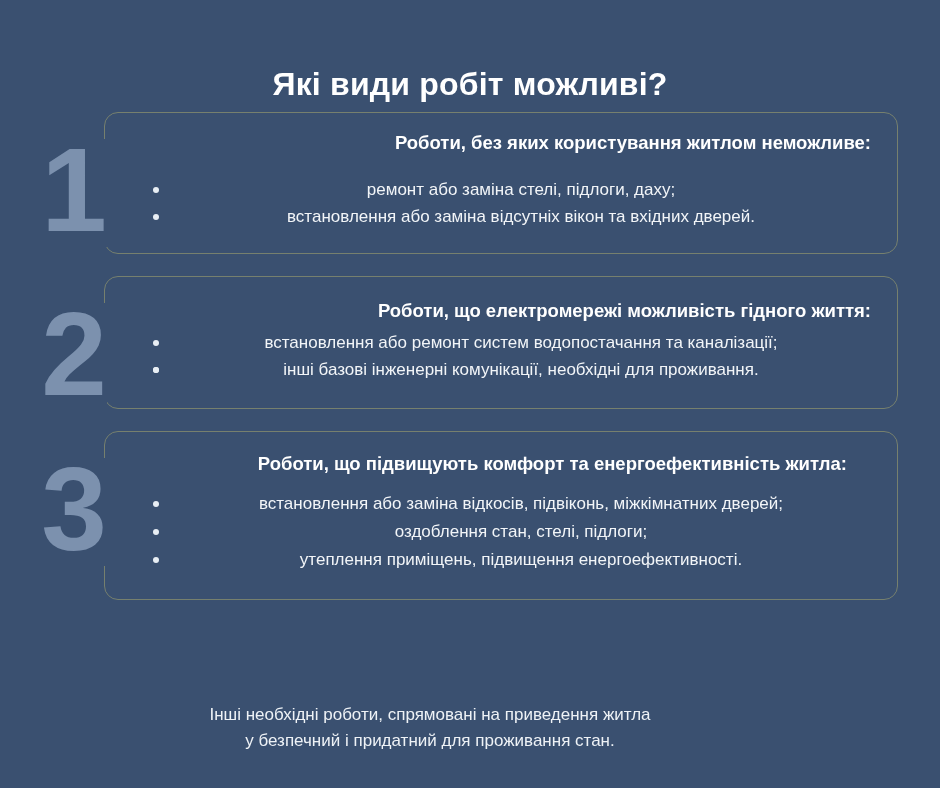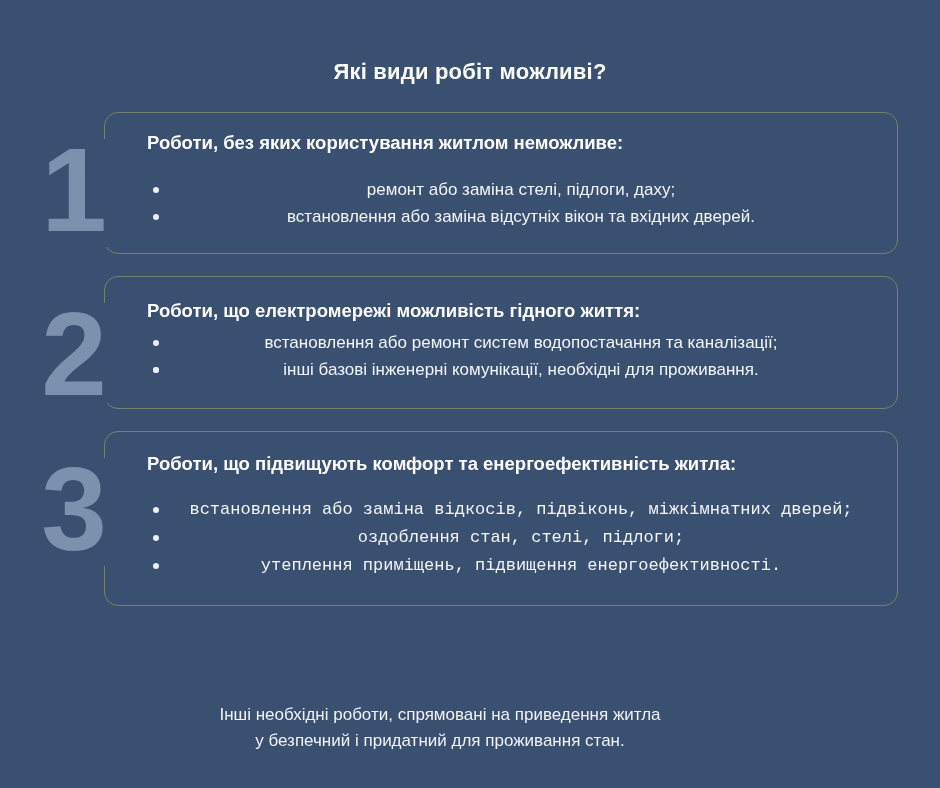--- a/index.html
+++ b/index.html
@@ -23,21 +23,21 @@
     box-sizing: border-box;
   }
 
   
   .page-title {
     position: absolute;
     top: 44px;
     left: 0;
     width: 940px;
     text-align: center;
-    font-size: 22px;
+    font-size: 32px;
     font-weight: bold;
     letter-spacing: 0.2px;
     color: #ffffff;
     line-height: 1.2;
   }
 
   
   .cards {
     position: absolute;
     top: 112px;
@@ -81,20 +81,21 @@
   }
 
   .card-heading {
     position: relative;
     z-index: 4;
     font-size: 18.5px;
     font-weight: bold;
     line-height: 1.34;
     color: #ffffff;
     margin: 0;
+    text-align: right;
   }
 
   .card-list {
     position: relative;
     z-index: 4;
     list-style: none;
     margin: 0;
     padding: 0;
     text-align: center;
   }
@@ -118,29 +119,29 @@
   }
 
   
   .card.card-1 { padding-top: 18px; padding-bottom: 22px; }
   .card.card-1 .card-list { margin-top: 20px; }
 
   .card.card-2 { padding-top: 22px; padding-bottom: 24px; }
   .card.card-2 .card-list { margin-top: 5px; }
 
   .card.card-3 { padding-top: 20px; padding-bottom: 26px; }
-  .card.card-3 .card-list { margin-top: 20px; font-family: Liberation Mono, monospace; }
+  .card.card-3 .card-list { margin-top: 14px; }
 
   .card.card-3 .card-heading { max-width: 700px; }
 
   
   .footer-note {
     position: absolute;
     top: 702px;
-    left: 14px;
+    left: 4px;
     width: 852px;
     text-align: center;
     font-size: 17px;
     line-height: 1.55;
     color: #eef2f6;
   }
   .footer-note .line { display: block; }
 </style>
 </head>
 <body>

